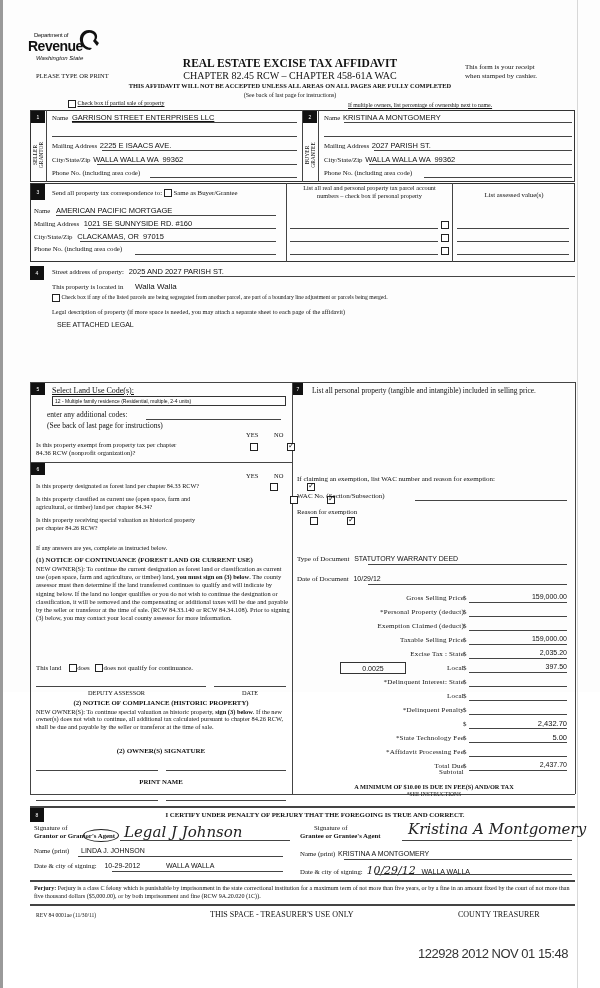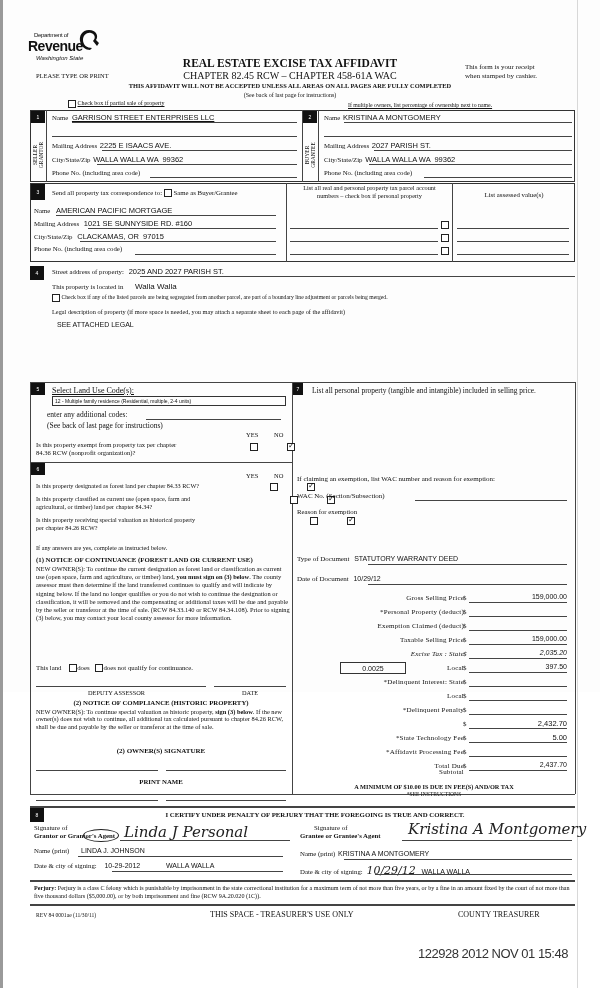--- a/index.html
+++ b/index.html
@@ -311,21 +311,21 @@
       <span class="abs" style="left:167px; top:2px; font-size:7px;">$</span>
       <span class="abs fill right" style="right:4px; top:1px; font-size:7px;"></span>
       <div class="line" style="left:173px; top:10px; width:98px;"></div>
     </div>
     <div style="position:absolute; top:42px; left:0; width:275px; height:15px;">
       <span class="abs right" style="right:107px; top:2px; font-size:7px; letter-spacing:0.2px;">Taxable Selling Price</span>
       <span class="abs" style="left:167px; top:2px; font-size:7px;">$</span>
       <span class="abs fill right" style="right:4px; top:1px; font-size:7px;">159,000.00</span>
       <div class="line" style="left:173px; top:10px; width:98px;"></div>
     </div>
-    <div style="position:absolute; top:56px; left:0; width:275px; height:15px;font-style:italic;">
+    <div style="position:absolute; top:56px; left:0; width:275px; height:15px;">
       <span class="abs right" style="right:107px; top:2px; font-size:7px; letter-spacing:0.2px;">Excise Tax : State</span>
       <span class="abs" style="left:167px; top:2px; font-size:7px;">$</span>
       <span class="abs fill right" style="right:4px; top:1px; font-size:7px;">2,035.20</span>
       <div class="line" style="left:173px; top:10px; width:98px;"></div>
     </div>
     <div style="position:absolute; top:70px; left:0; width:275px; height:15px;">
       <div class="abs box center fill" style="left:44px; top:0px; width:66px; height:12px; font-size:7px; line-height:11px;">
         <span>0.0025</span>
       </div>
       <span class="abs right" style="right:107px; top:2px; font-size:7px; letter-spacing:0.2px;">Local</span>
@@ -382,21 +382,21 @@
   
   <div class="hr" style="left:30px; top:806px; width:545px; height:1.5px;"></div>
   <div class="numbox" style="left:30px; top:808px; height:14px; line-height:14px;">8</div>
   <div class="abs bold center" style="left:60px; top:811px; width:510px; font-size:6.8px;">I CERTIFY UNDER PENALTY OF PERJURY THAT THE FOREGOING IS TRUE AND CORRECT.</div>
 
   <div class="abs" style="left:34px; top:824px; font-size:6.8px; line-height:8px;">
     <div>Signature of</div>
     <div class="bold">Grantor or Grantor's Agent</div>
   </div>
   <div class="abs" style="left:83px; top:829px; width:36px; height:13px; border:1px solid #222; border-radius:50%;"></div>
-  <div class="abs sig" style="left:124px; top:823px;">Linda J Personal</div>
+  <div class="abs sig" style="left:124px; top:823px;">Legal J Johnson</div>
   <div class="line" style="left:120px; top:840px; width:170px;"></div>
   <div class="abs lbl" style="left:34px; top:847px;">
     <span>Name (print)</span>
     <span class="fill" style="margin-left:10px; font-size:7px;">LINDA J. JOHNSON</span>
   </div>
   <div class="line" style="left:78px; top:856px; width:205px;"></div>
   <div class="abs lbl" style="left:34px; top:862px;">
     <span>Date &amp; city of signing:</span>
     <span class="fill" style="margin-left:6px; font-size:7px;">10-29-2012</span>
     <span class="fill" style="margin-left:24px; font-size:7px;">WALLA WALLA</span>

